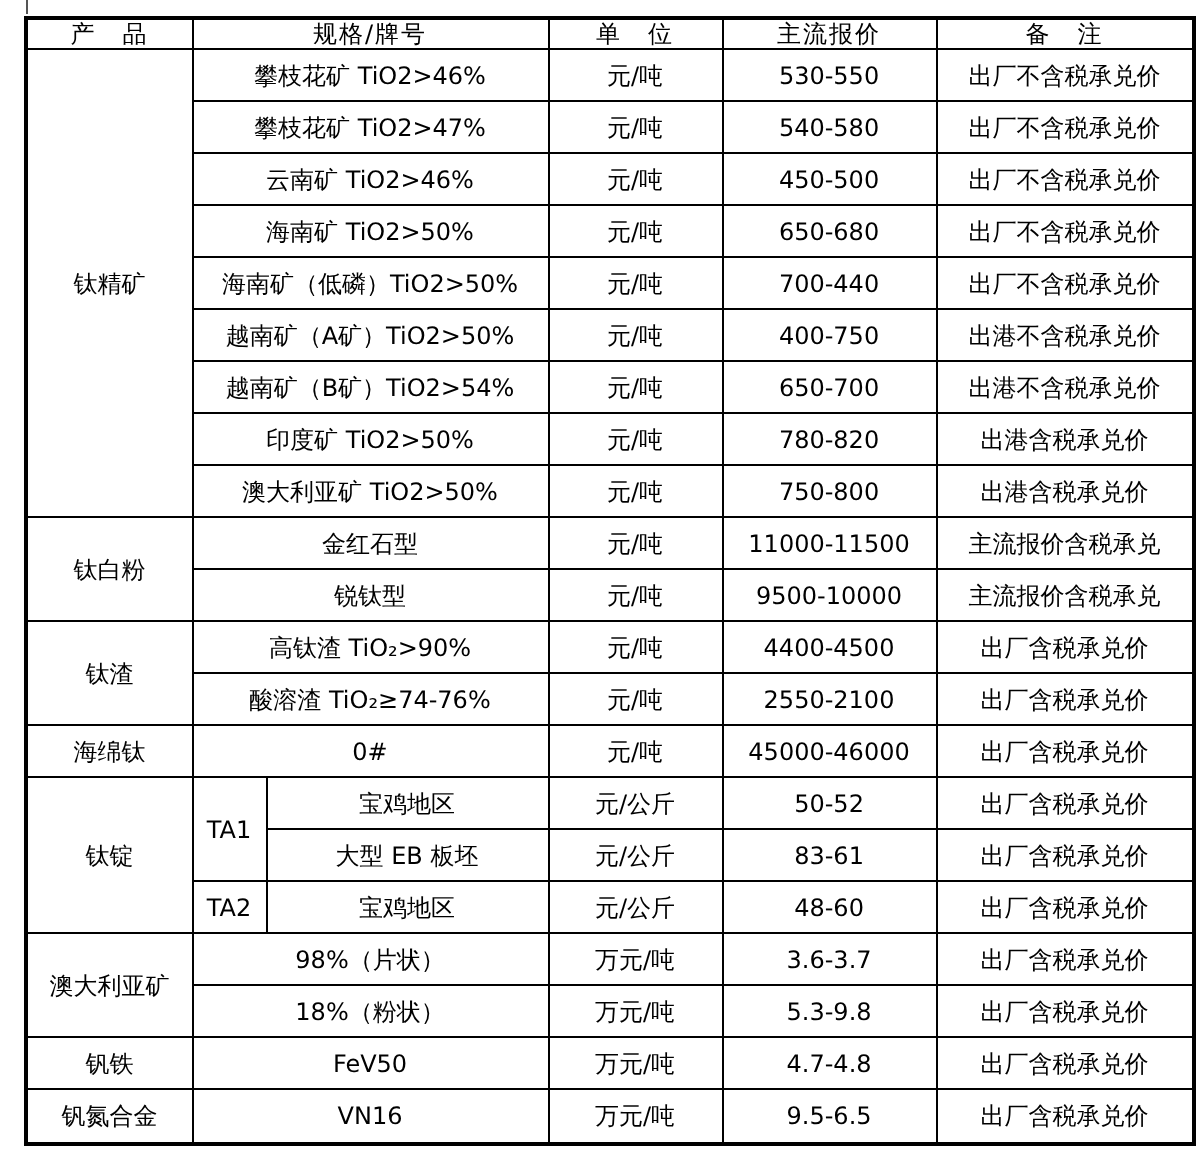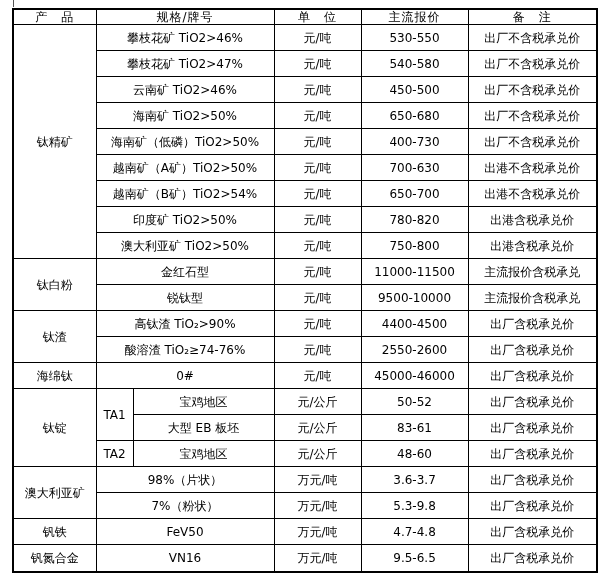--- a/index.html
+++ b/index.html
@@ -94,27 +94,27 @@
     </tr>
     <tr>
       <td colspan="2">海南矿 TiO2&gt;50%</td>
       <td>元/吨</td>
       <td>650-680</td>
       <td>出厂不含税承兑价</td>
     </tr>
     <tr>
       <td colspan="2">海南矿（低磷）TiO2&gt;50%</td>
       <td>元/吨</td>
-      <td>400-730</td>
+      <td>700-440</td>
       <td>出厂不含税承兑价</td>
     </tr>
     <tr>
       <td colspan="2">越南矿（A矿）TiO2&gt;50%</td>
       <td>元/吨</td>
-      <td>700-630</td>
+      <td>400-750</td>
       <td>出港不含税承兑价</td>
     </tr>
     <tr>
       <td colspan="2">越南矿（B矿）TiO2&gt;54%</td>
       <td>元/吨</td>
       <td>650-700</td>
       <td>出港不含税承兑价</td>
     </tr>
     <tr>
       <td colspan="2">印度矿 TiO2&gt;50%</td>
@@ -146,21 +146,21 @@
     <tr>
       <td rowspan="2">钛渣</td>
       <td colspan="2">高钛渣 TiO₂&gt;90%</td>
       <td>元/吨</td>
       <td>4400-4500</td>
       <td>出厂含税承兑价</td>
     </tr>
     <tr>
       <td colspan="2">酸溶渣 TiO₂≥74-76%</td>
       <td>元/吨</td>
-      <td>2550-2600</td>
+      <td>2550-2100</td>
       <td>出厂含税承兑价</td>
     </tr>
 
     <tr>
       <td>海绵钛</td>
       <td colspan="2">0#</td>
       <td>元/吨</td>
       <td>45000-46000</td>
       <td>出厂含税承兑价</td>
     </tr>
@@ -188,21 +188,21 @@
     </tr>
 
     <tr>
       <td rowspan="2">澳大利亚矿</td>
       <td colspan="2">98%（片状）</td>
       <td>万元/吨</td>
       <td>3.6-3.7</td>
       <td>出厂含税承兑价</td>
     </tr>
     <tr>
-      <td colspan="2">7%（粉状）</td>
+      <td colspan="2">18%（粉状）</td>
       <td>万元/吨</td>
       <td>5.3-9.8</td>
       <td>出厂含税承兑价</td>
     </tr>
 
     <tr>
       <td>钒铁</td>
       <td colspan="2">FeV50</td>
       <td>万元/吨</td>
       <td>4.7-4.8</td>

